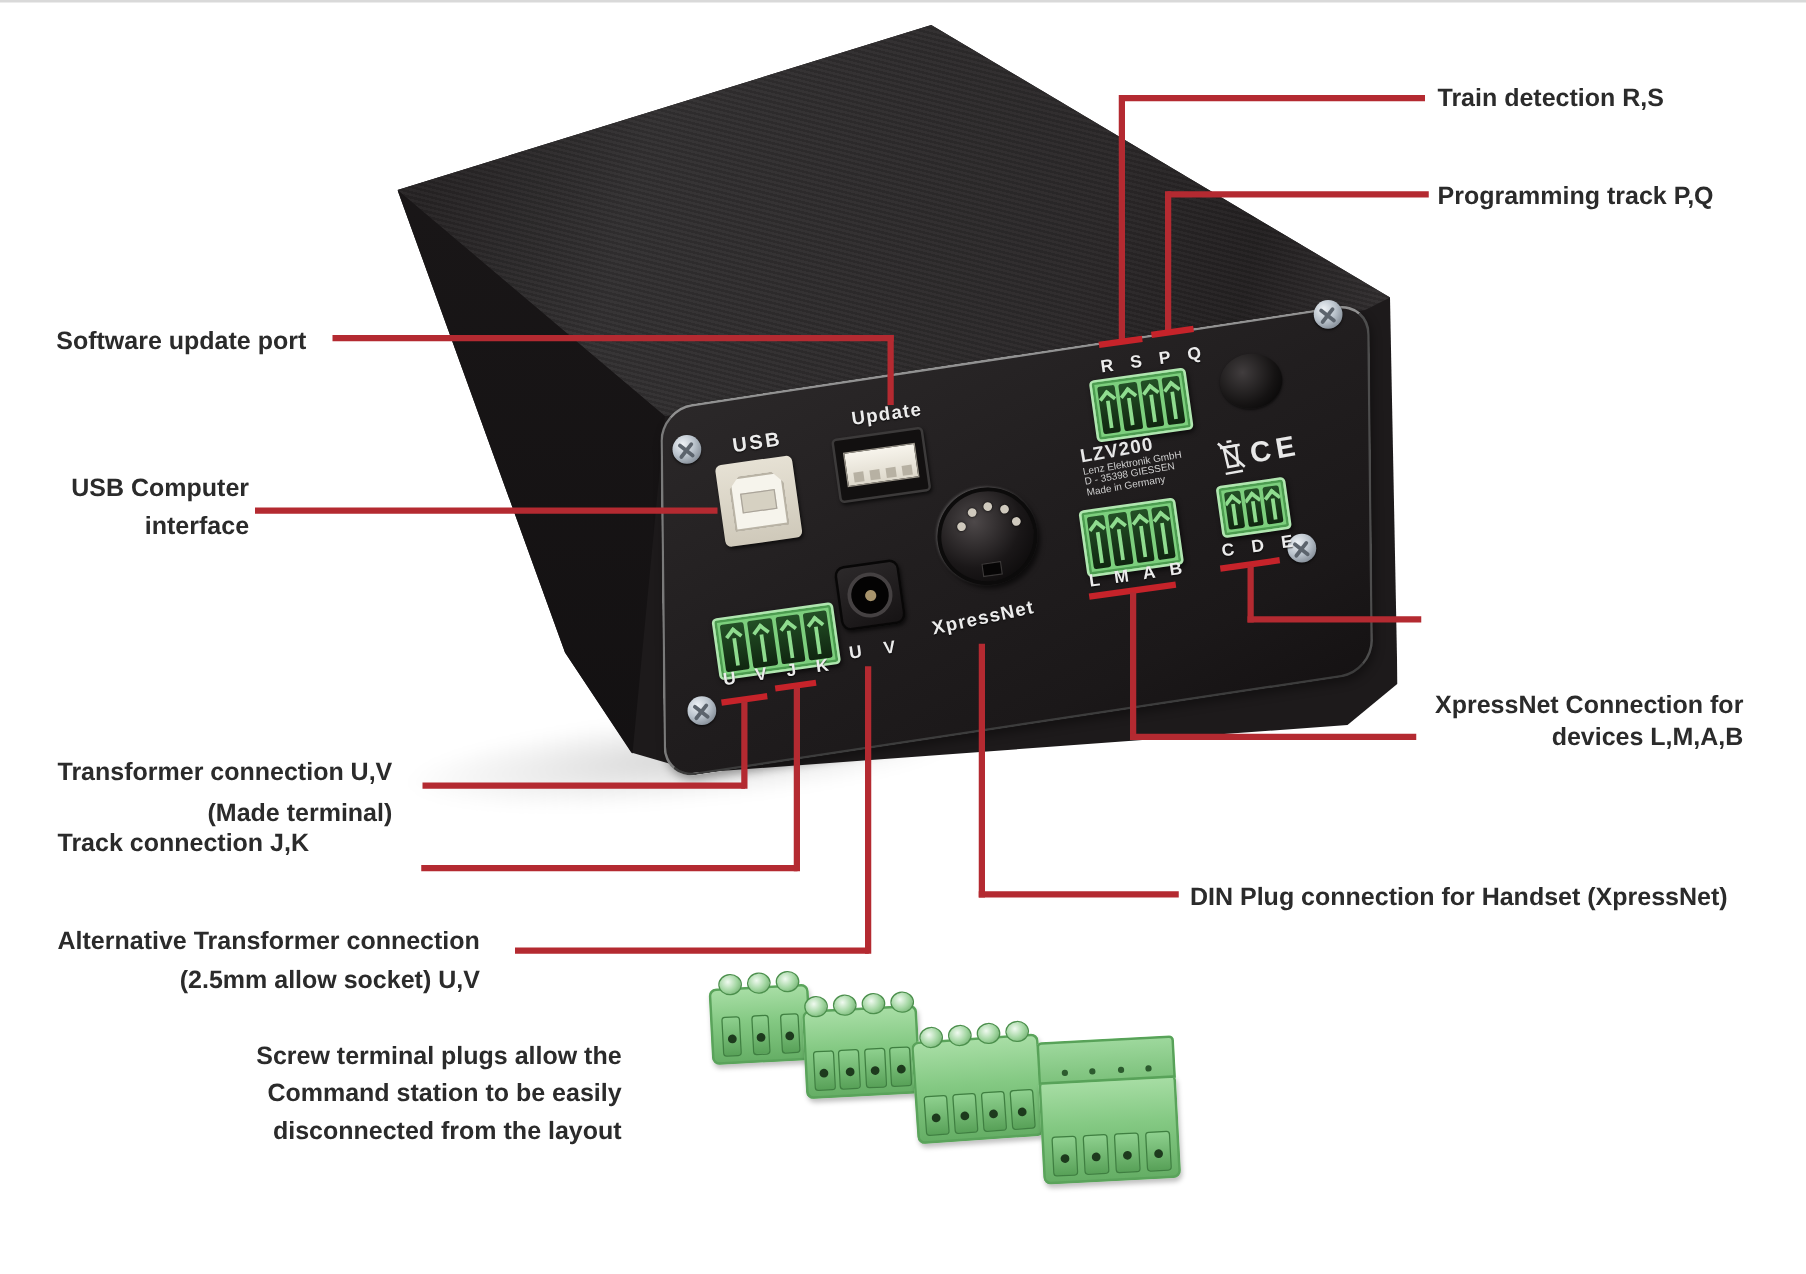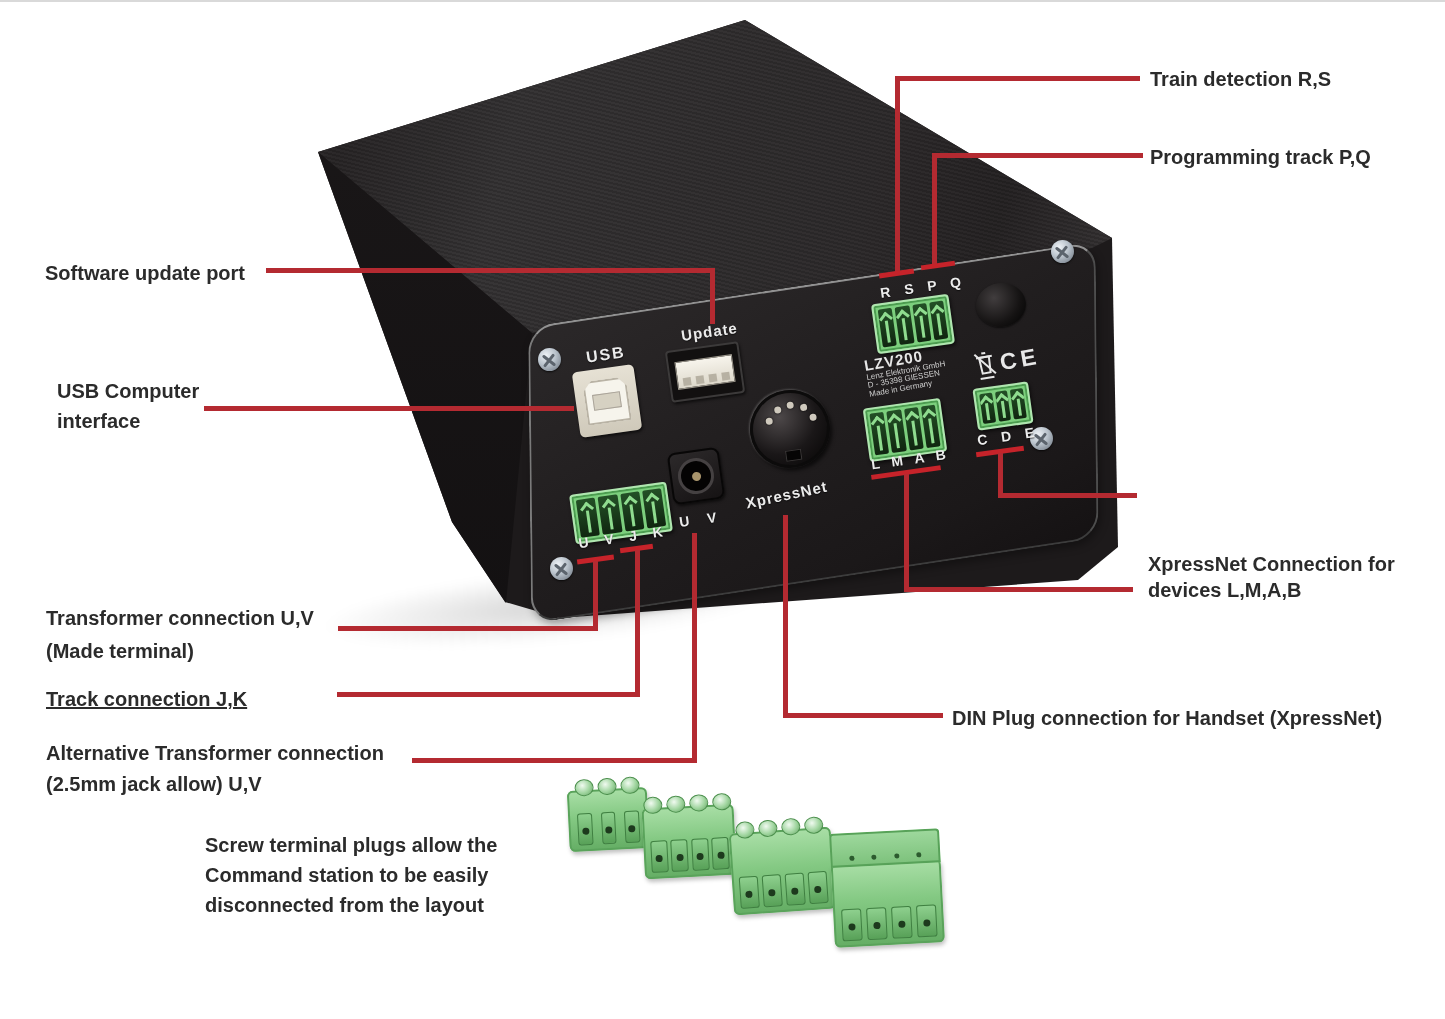--- a/index.html
+++ b/index.html
@@ -116,21 +116,21 @@
   .weee{position:absolute;left:975px;top:349px;transform:rotate(-10deg);}
   
   .hl,.vl,.bar{position:absolute;background:#b42a31;}
   .hl{height:5px;}
   .vl{width:5px;}
   .bar{height:5px;transform:rotate(-8deg);background:#c6232a;}
   .ann{
     position:absolute;font-weight:bold;font-size:20px;color:#2b2b2b;
     line-height:30px;white-space:nowrap;
   }
-  .ann div{white-space:nowrap;}
+  .ann div{white-space:nowrap;text-align:right;}
   
   .plug{position:absolute;display:flex;flex-direction:column;align-items:center;}
   .prow{display:flex;gap:4px;margin-bottom:-6px;z-index:2;}
   .prow i{
     display:block;width:17px;height:15px;border-radius:50%;
     background:radial-gradient(circle at 40% 35%,#f0faf0,#9ed49d 55%,#639f62);
     border:1px solid #4b8f4c;
   }
   .pbody{
     width:100%;flex:1;border-radius:6px;
@@ -297,24 +297,24 @@
   <div class="ann" style="left:1150px;top:140px;">Programming track P,Q</div>
   <div class="ann" style="left:45px;top:256px;text-align:right;">Software update port</div>
   <div class="ann" style="left:57px;top:374px;">
     <div>USB Computer</div>
     <div>interface</div>
   </div>
   <div class="ann" style="left:46px;top:600px;line-height:33px;">
     <div>Transformer connection U,V</div>
     <div>(Made terminal)</div>
   </div>
-  <div class="ann" style="left:46px;top:682px;text-decoration:underline;">Track connection J,K</div>
+  <div class="ann" style="left:46px;top:658px;">Track connection J,K</div>
   <div class="ann" style="left:46px;top:736px;line-height:31px;">
     <div>Alternative Transformer connection</div>
-    <div>(2.5mm jack allow) U,V</div>
+    <div>(2.5mm allow socket) U,V</div>
   </div>
   <div class="ann" style="left:952px;top:701px;">DIN Plug connection for Handset (XpressNet)</div>
   <div class="ann" style="left:1148px;top:549px;line-height:26px;">
     <div>XpressNet Connection for</div>
     <div>devices L,M,A,B</div>
   </div>
   <div class="ann" style="left:205px;top:828px;line-height:30px;">
     <div>Screw terminal plugs allow the</div>
     <div>Command station to be easily</div>
     <div>disconnected from the layout</div>

